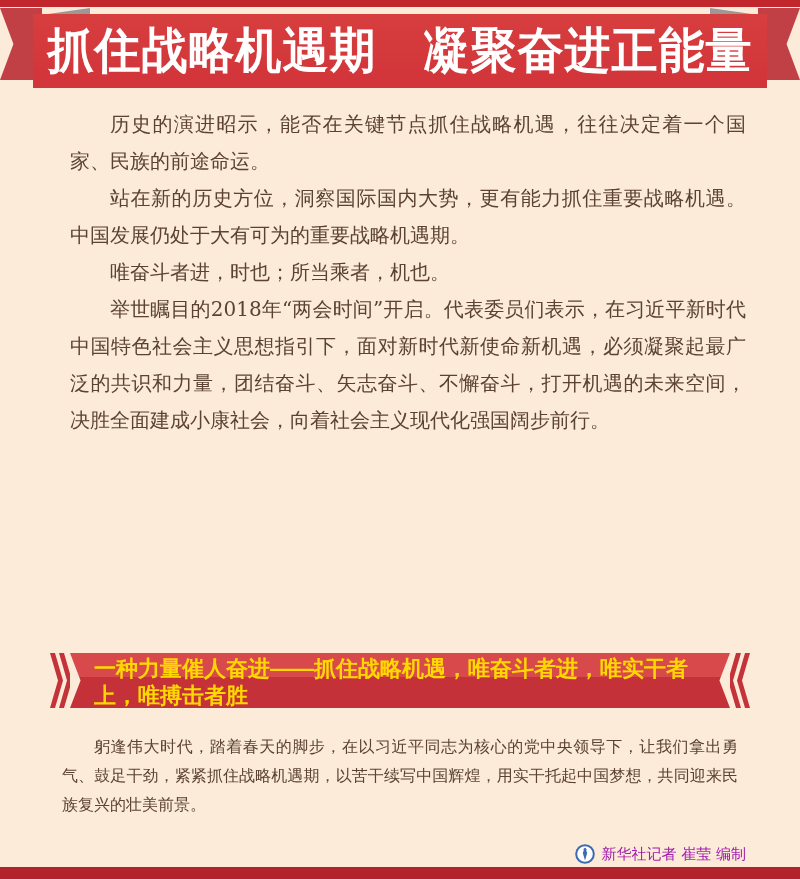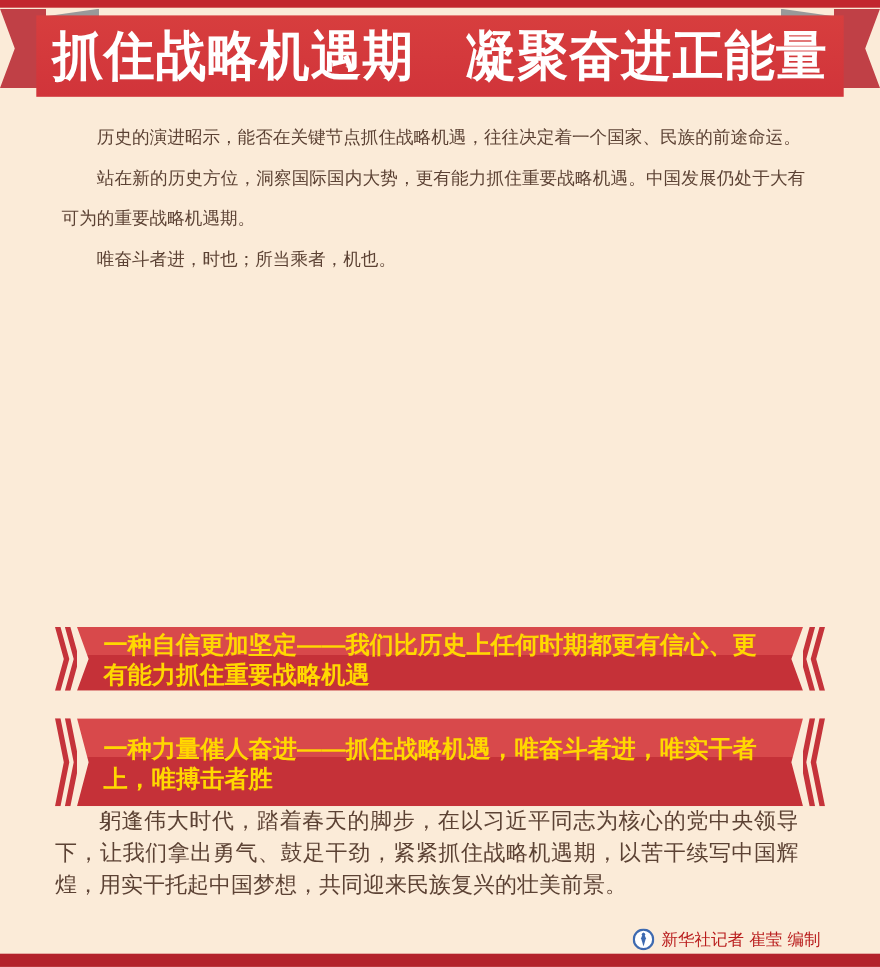--- a/index.html
+++ b/index.html
@@ -30,57 +30,57 @@
   .face h1{
     margin:0;color:#FFFFFF;
     font-family:"Liberation Sans", sans-serif;
     font-weight:bold;font-size:46px;letter-spacing:1px;
     transform:scaleY(1.06);
     white-space:nowrap;
   }
 
   
   .body-text{
-    position:absolute;top:106px;left:56px;width:676px;
-    font-size:16px;line-height:37px;color:#5C4234;
+    position:absolute;top:106px;left:70px;width:676px;
+    font-size:20px;line-height:37px;color:#5C4234;
     text-align:justify;
   }
   .body-text p{margin:0;text-indent:2em;}
 
   
   .hb{position:absolute;left:50px;width:700px;display:flex;align-items:stretch;}
   .hb1{top:485px;height:58px;}
   .hb2{top:570px;height:58px;}
-  .hb3{top:653px;height:80px;}
+  .hb3{top:653px;height:55px;}
   .chev{flex:0 0 20px;height:100%;}
   .chev-r{transform:scaleX(-1);}
   .hb-body{
     flex:1;
     background:linear-gradient(180deg,#D8494B 0%,#D8494B 44%,#C53138 44%,#C53138 100%);
     clip-path:polygon(0 0,100% 0,98.4% 50%,100% 100%,0 100%,1.6% 50%);
     color:#FFD800;
     font-family:"Liberation Sans", sans-serif;
     font-weight:bold;font-size:22px;line-height:27px;
     display:flex;align-items:center;
     padding:2px 24px 0 24px;
     box-sizing:border-box;
   }
 
   
   .closing{
-    position:absolute;top:732px;left:50px;width:676px;
-    font-size:20px;line-height:29px;color:#5C4234;
+    position:absolute;top:732px;left:62px;width:676px;
+    font-size:16px;line-height:29px;color:#5C4234;
     text-align:justify;text-indent:2em;margin:0;
   }
 
   
   .footer{
     position:absolute;top:843px;right:54px;height:22px;
     display:flex;align-items:center;gap:6px;
-    font-size:15px;color:#b91c1c;
+    font-size:15px;color:#a21caf;
   }
 </style>
 </head>
 <body>
 
 <div class="poster">
 
   <div class="top-strip"></div>
 
   <div class="ribbon">
@@ -90,36 +90,24 @@
     <div class="fold fold-r"></div>
     <div class="face">
       <h1>抓住战略机遇期　凝聚奋进正能量</h1>
     </div>
   </div>
 
   <div class="body-text">
     <p>历史的演进昭示，能否在关键节点抓住战略机遇，往往决定着一个国家、民族的前途命运。</p>
     <p>站在新的历史方位，洞察国际国内大势，更有能力抓住重要战略机遇。中国发展仍处于大有可为的重要战略机遇期。</p>
     <p>唯奋斗者进，时也；所当乘者，机也。</p>
+    <p>举世瞩目的2018年“两会时间”开启。代表委员们表示，在习近平新时代中国特色社会主义思想指引下，面对新时代新使命新机遇，必须凝聚起最广泛的共识和力量，团结奋斗、矢志奋斗、不懈奋斗，打开机遇的未来空间，决胜全面建成小康社会，向着社会主义现代化强国阔步前行。</p>
   </div>
 
 
-  <div class="hb hb2">
-    <svg class="chev" viewBox="0 0 20 58" preserveAspectRatio="none">
-      <polygon points="0,0 5,0 13,29 5,58 0,58 8,29" fill="#C5333A"></polygon>
-      <polygon points="9,0 14,0 22,29 14,58 9,58 17,29" fill="#C5333A"></polygon>
-    </svg>
-    <div class="hb-body">
-      <span>一种自信更加坚定——我们比历史上任何时期都更有信心、更有能力抓住重要战略机遇</span>
-    </div>
-    <svg class="chev chev-r" viewBox="0 0 20 58" preserveAspectRatio="none">
-      <polygon points="0,0 5,0 13,29 5,58 0,58 8,29" fill="#C5333A"></polygon>
-      <polygon points="9,0 14,0 22,29 14,58 9,58 17,29" fill="#C5333A"></polygon>
-    </svg>
-  </div>
 
   <div class="hb hb3">
     <svg class="chev" viewBox="0 0 20 58" preserveAspectRatio="none">
       <polygon points="0,0 5,0 13,29 5,58 0,58 8,29" fill="#C5333A"></polygon>
       <polygon points="9,0 14,0 22,29 14,58 9,58 17,29" fill="#C5333A"></polygon>
     </svg>
     <div class="hb-body">
       <span>一种力量催人奋进——抓住战略机遇，唯奋斗者进，唯实干者上，唯搏击者胜</span>
     </div>
     <svg class="chev chev-r" viewBox="0 0 20 58" preserveAspectRatio="none">

